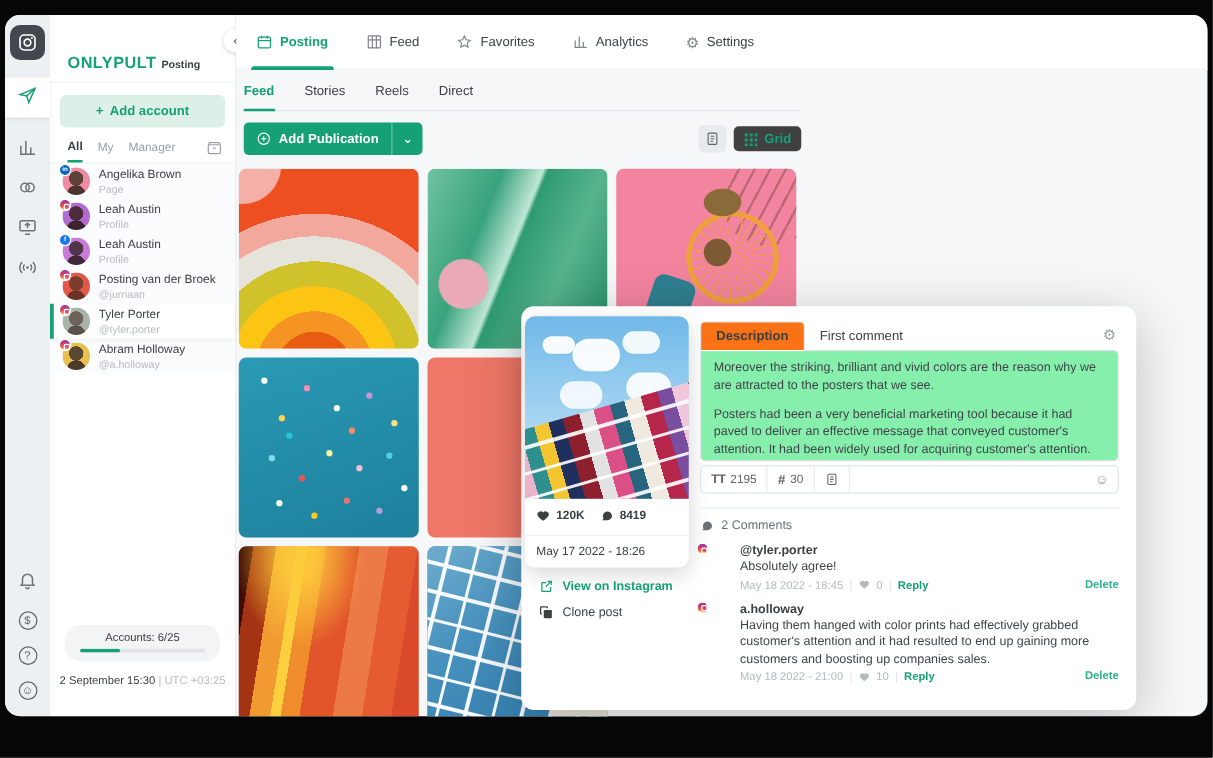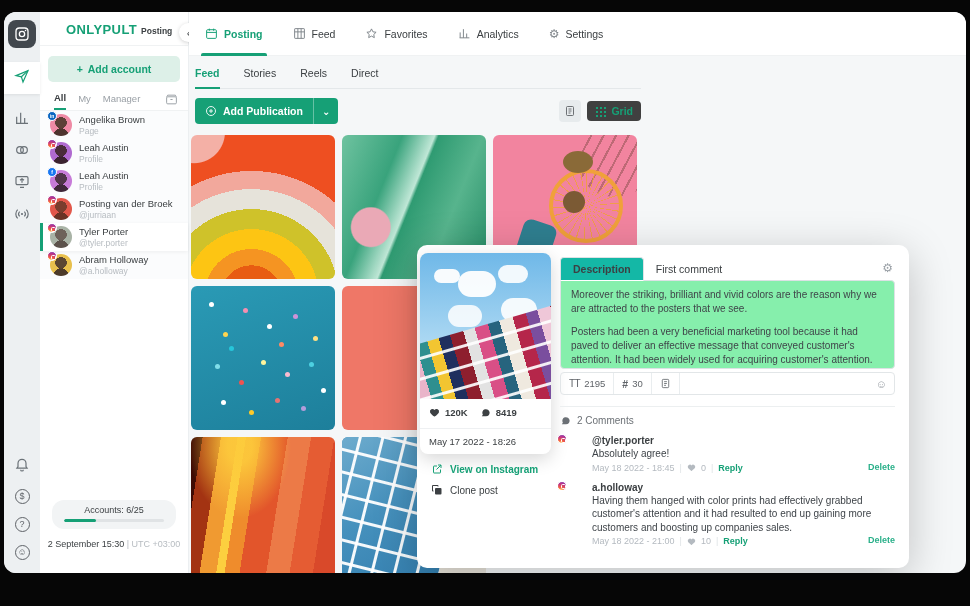--- a/index.html
+++ b/index.html
@@ -10,21 +10,21 @@
   
   .rail{position:absolute;left:0;top:0;bottom:0;width:36px;background:#edf0f2;z-index:3;}
   .rail-logo{position:absolute;left:4px;top:8px;width:28px;height:28px;background:#42484e;border-radius:8px;display:flex;align-items:center;justify-content:center;}
   .rail-item{position:absolute;left:0;width:36px;height:32px;display:flex;align-items:center;justify-content:center;color:#6b7278;}
   .rail-item.active{background:#fff;color:#16a076;box-shadow:0 1px 3px rgba(0,0,0,.08);}
   .rail-item svg{width:16px;height:16px;}
   .cicon{width:15px;height:15px;border:1.2px solid #5f6368;border-radius:50%;color:#5f6368;font-size:9px;line-height:12px;text-align:center;}
 
   
   .sidebar{position:absolute;left:36px;top:0;bottom:0;width:149px;background:#fff;border-right:1px solid #eceff1;z-index:2;}
-  .brand{padding:10px 0 8px 26px;display:flex;align-items:baseline;gap:4px;border-bottom:1px solid #f0f2f3;}
+  .brand{padding:10px 0 8px 14px;display:flex;align-items:baseline;gap:4px;border-bottom:1px solid #f0f2f3;margin-top:20px;}
   .brand-name{color:#16a076;font-size:13px;font-weight:800;letter-spacing:.4px;}
   .brand-suffix{color:#3c4043;font-size:8.5px;font-weight:700;}
   .collapse-btn{position:absolute;right:-10px;top:11px;width:19px;height:19px;border-radius:50%;background:#fff;box-shadow:0 1px 4px rgba(0,0,0,.18);display:flex;align-items:center;justify-content:center;font-size:11px;color:#3c4043;z-index:5;}
   .add-account{margin:10px 8px 8px;height:26px;border-radius:5px;background:#ddf0e8;color:#16a076;font-size:10.5px;font-weight:700;display:flex;align-items:center;justify-content:center;gap:5px;}
   .acct-tabs{display:flex;align-items:center;gap:12px;padding:2px 10px 0 14px;border-bottom:1px solid #f0f2f3;}
   .acct-tab{font-size:9.5px;color:#9aa0a6;padding-bottom:5px;}
   .acct-tab.active{color:#3c4043;font-weight:700;border-bottom:2px solid #16a076;}
   .acct-tabs .arch{margin-left:auto;color:#9aa0a6;}
   .acct-list{background:#fbfcfd;}
   .acct-row{position:relative;display:flex;align-items:center;gap:7px;padding:3px 6px 3px 10px;height:28px;}
@@ -117,28 +117,28 @@
   .media-date{border-top:1px solid #eef0f2;padding:7px 9px;font-size:9.5px;color:#3c4043;}
   .post-links{position:absolute;left:14px;top:218px;display:flex;flex-direction:column;gap:9px;}
   .plink{display:flex;align-items:center;gap:7px;font-size:10px;}
   .plink svg{width:12px;height:12px;}
   .plink.view{color:#16a076;font-weight:600;}
   .plink.clone{color:#3c4043;}
 
   .pop-right{position:absolute;left:143px;right:14px;top:14px;bottom:8px;display:flex;flex-direction:column;}
   .tabs-row{position:relative;display:flex;align-items:flex-end;height:21px;}
   .ptab{font-size:10.5px;color:#3c4043;padding:5px 12px;}
-  .ptab.active{border:1px solid #dde2e5;border-bottom:1px solid #fff;border-radius:4px 4px 0 0;background:#14b8a6;position:relative;z-index:1;margin-bottom:-1px;font-weight:600;}
+  .ptab.active{border:1px solid #dde2e5;border-bottom:1px solid #fff;border-radius:4px 4px 0 0;background:#f97316;position:relative;z-index:1;margin-bottom:-1px;font-weight:600;}
   .tabs-row .gear-glyph{position:absolute;right:2px;top:2px;font-size:12px;color:#9aa0a6;}
   .desc-panel{border:1px solid #dde2e5;border-radius:0 4px 4px 4px;background:#86efac;padding:7px 10px;height:89px;font-size:10px;line-height:1.4;color:#3f4449;overflow:hidden;}
   .desc-panel p{margin:0 0 9px;}
   .cap-toolbar{display:flex;align-items:stretch;border:1px solid #e2e6e8;border-radius:4px;margin-top:3px;height:23px;font-size:9.5px;color:#5f6368;}
   .cap-seg{display:flex;align-items:center;gap:4px;padding:0 8px;border-right:1px solid #e9edef;}
   .cap-input{flex:1;display:flex;align-items:center;justify-content:flex-end;padding:0 7px;color:#9aa0a6;font-size:11px;}
-  .tt{font-weight:400;font-size:10px;letter-spacing:-.5px;color:#5f6368;text-align:center;}
+  .tt{font-weight:700;font-size:10px;letter-spacing:-.5px;color:#5f6368;text-align:center;}
   .hash{font-weight:700;font-size:10.5px;color:#5f6368;}
   .change-row{display:flex;justify-content:flex-end;margin-top:8px;}
   .change-btn{background:#16a076;color:#fff;border-radius:4px;padding:5px 14px;font-size:10.5px;font-weight:700;}
   .pop-div{border-top:1px solid #eceff0;margin:11px 0 8px;}
   .cmts-head{display:flex;align-items:center;gap:6px;font-size:10px;color:#6b7075;}
   .cmts-head svg{width:11px;height:11px;color:#6b7075;}
   .comment{position:relative;padding-left:32px;margin-top:9px;}
   .c-avatar{position:absolute;left:0;top:2px;width:22px;height:22px;border-radius:50%;}
   .comment:nth-of-type(1) .c-avatar{background:radial-gradient(circle at 50% 40%,#4e3f38 0 33%,transparent 34%),radial-gradient(circle at 50% 98%,#3e322c 0 30%,transparent 31%),#8d9499;}
   .comment:nth-of-type(2) .c-avatar{background:radial-gradient(circle at 50% 40%,#6e4a2f 0 33%,transparent 34%),radial-gradient(circle at 50% 98%,#5d3e27 0 30%,transparent 31%),#e8c04d;}
@@ -286,21 +286,21 @@
         </div>
       </div>
       <div class="usage">
         <div class="usage-label">Accounts: 6/25</div>
         <div class="usage-bar">
             <div class="usage-fill"></div>
           </div>
       </div>
       <div class="clock">
         <span>2 September 15:30</span>
-        <span class="tz"> | </span><span class="tz">UTC +03:00</span>
+        <span class="tz"> | </span><span class="tz">UTC +03:25</span>
       </div>
     </div>
 
     <div class="header">
       <div class="nav-item active">
         <svg viewBox="0 0 24 24" fill="none" stroke="currentColor" stroke-width="1.8">
             <rect x="3" y="5" width="18" height="16" rx="2"></rect>
             <path d="M3 10h18M8 3v4M16 3v4"></path>
           </svg>
         <span>Posting</span>

